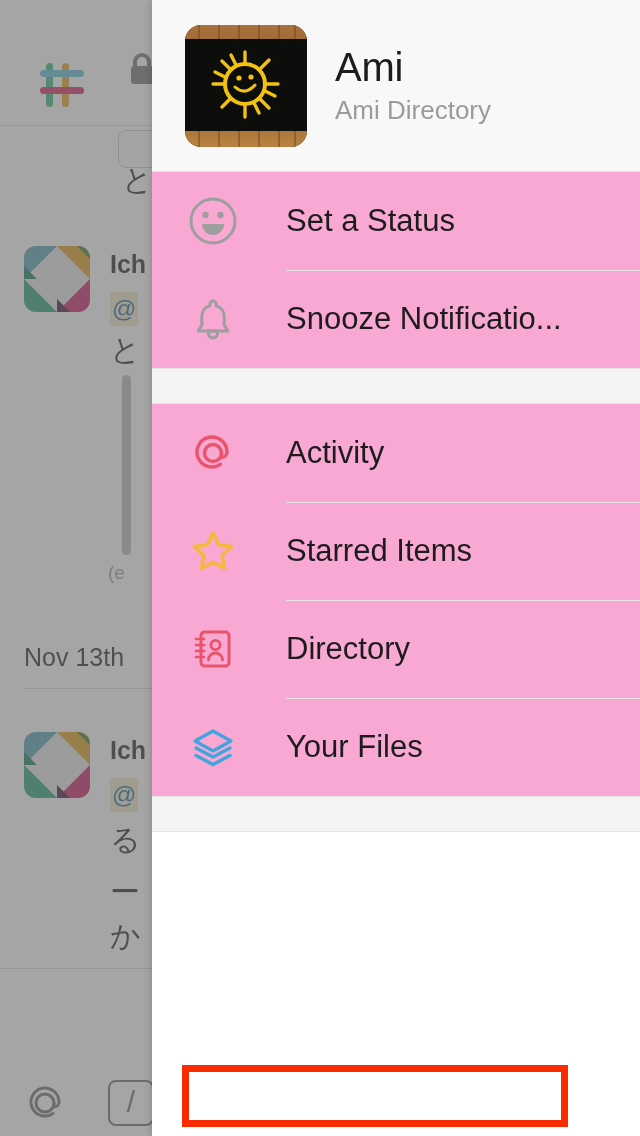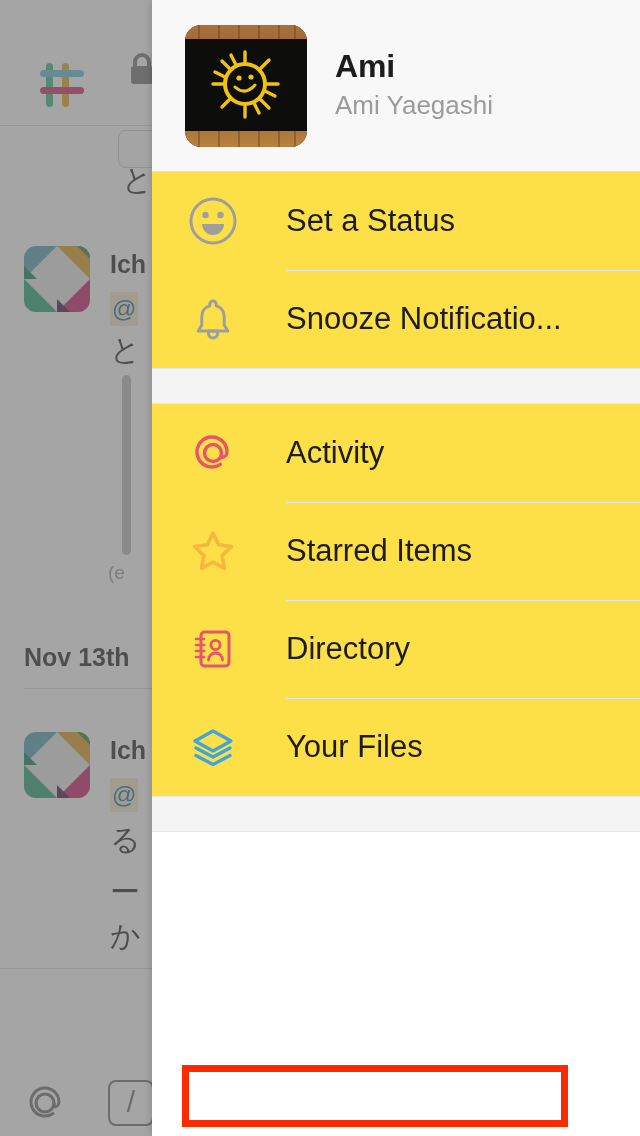--- a/index.html
+++ b/index.html
@@ -112,21 +112,21 @@
   }
   .bk-faint {
     position: absolute;
     font-size: 19px;
     color: #9a9a9a;
     white-space: nowrap;
   }
   .bk-divider-label {
     position: absolute;
     font-size: 25px;
-    font-weight: bold;
+    font-weight: normal;
     color: #1d1c1d;
     white-space: nowrap;
   }
   .bk-divider-rule {
     position: absolute;
     height: 1px;
     background: #d6d6d6;
   }
   .bk-composer-rule {
     position: absolute;
@@ -192,22 +192,22 @@
     flex: none;
     background: #2a2218;
   }
   .profile-text {
     margin-left: 28px;
     display: flex;
     flex-direction: column;
     justify-content: center;
   }
   .profile-display-name {
-    font-size: 32px;
-    font-weight: bold;
+    font-size: 40px;
+    font-weight: normal;
     color: #1d1c1d;
     line-height: 1.15;
     letter-spacing: -0.2px;
   }
   .profile-real-name {
     font-size: 26px;
     color: #9b9b9b;
     line-height: 1.3;
     margin-top: 4px;
   }
@@ -220,21 +220,21 @@
     border-top: 1px solid #e4e4e4;
     border-bottom: 1px solid #e4e4e4;
   }
 
   .menu-row {
     display: flex;
     align-items: center;
     height: 98px;
     padding-left: 33px;
     position: relative;
-    background: #fde047;
+    background: #f9a8d4;
   }
   .menu-row + .menu-row::before {
     content: "";
     position: absolute;
     left: 134px; right: 0; top: 0;
     height: 1px;
     background: #e4e4e4;
   }
   .menu-icon {
     width: 56px;
@@ -384,21 +384,21 @@
           </g>
           <g fill="#f2c212">
             <circle cx="54" cy="53" r="2.6"></circle>
             <circle cx="66" cy="52" r="2.6"></circle>
           </g>
           <path d="M50 62 q10 9 20 -2" stroke="#f2c212" stroke-width="3" fill="none" stroke-linecap="round"></path>
         </svg>
       </div>
       <div class="profile-text">
         <div class="profile-display-name">Ami</div>
-        <div class="profile-real-name">Ami Yaegashi</div>
+        <div class="profile-real-name">Ami Directory</div>
       </div>
     </div>
 
     <div class="menu-section">
 
       <div class="menu-row">
         <span class="menu-icon">
           <svg viewBox="0 0 52 52" width="52" height="52">
             <circle cx="26" cy="26" r="22" fill="none" stroke="#9e9e9e" stroke-width="3"></circle>
             <circle cx="18.5" cy="20" r="3.2" fill="#9e9e9e"></circle>

